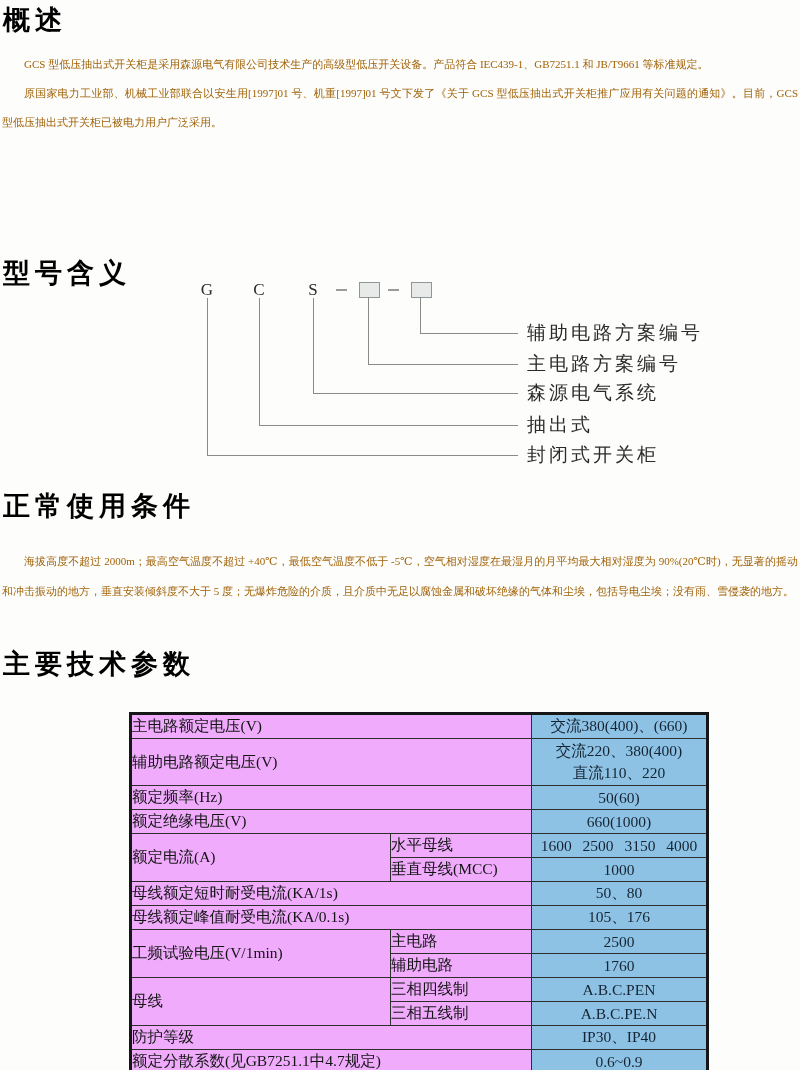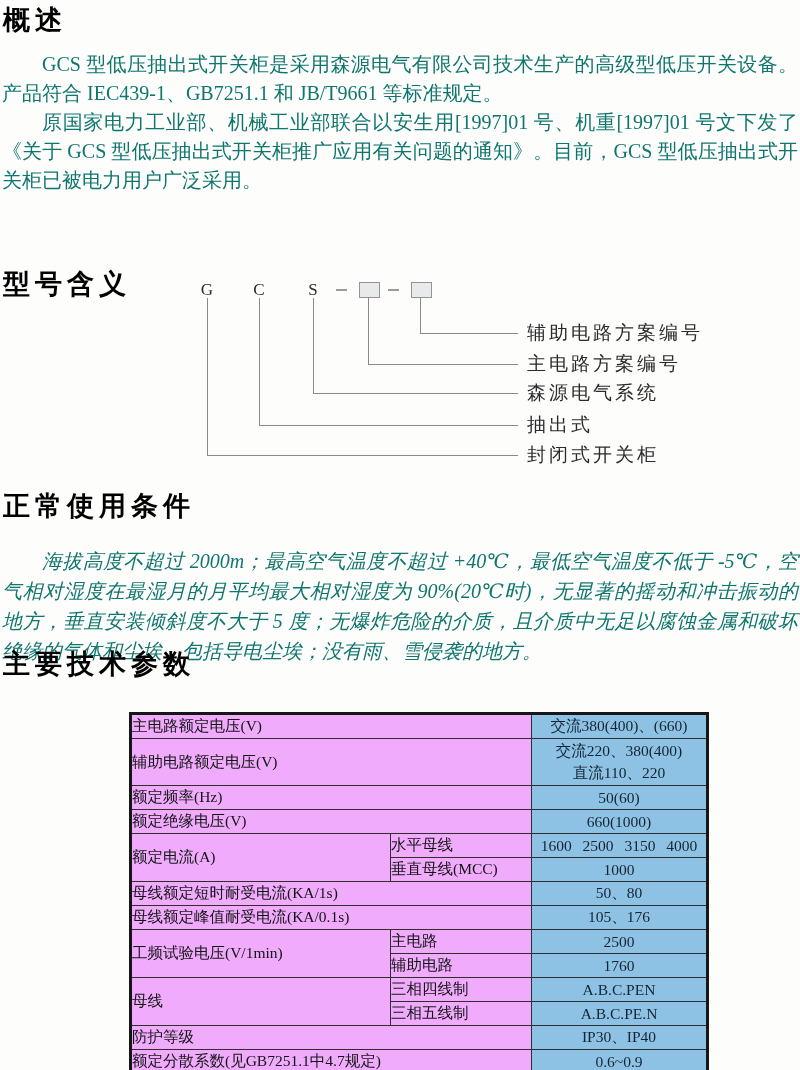--- a/index.html
+++ b/index.html
@@ -16,23 +16,23 @@
     position:absolute;left:3px;margin:0;
     font-family:"Liberation Sans","DejaVu Sans",sans-serif;
     font-weight:700;font-size:27px;line-height:32px;
     color:#000;letter-spacing:5px;
   }
 
   
   .para-block{position:absolute;left:2px;width:796px;}
   .para-block p{
     margin:0;text-indent:2em;text-align:justify;
-    font-size:20px;line-height:29px;color:#0f766e;
+    font-size:11px;line-height:29px;color:#a16207;
   }
-  .para-block.loose p{line-height:30px;font-style:italic;}
+  .para-block.loose p{line-height:30px;}
 
   
   .diagram{position:absolute;left:0;top:278px;width:800px;height:200px;}
   .code-ch{
     position:absolute;top:2px;width:16px;text-align:center;
     font-size:17px;color:#2a2a2a;font-family:"Liberation Serif",serif;
   }
   .dash{position:absolute;top:11px;width:11px;height:2px;background:#9b9b9b;}
   .ph-box{
     position:absolute;top:4px;width:19px;height:14px;
@@ -68,21 +68,21 @@
 <body>
 
 <div class="page">
 
   <h1 class="hd" style="top:4px">概述</h1>
   <div class="para-block" style="top:50px">
     <p>GCS 型低压抽出式开关柜是采用森源电气有限公司技术生产的高级型低压开关设备。产品符合 IEC439-1、GB7251.1 和 JB/T9661 等标准规定。</p>
     <p>原国家电力工业部、机械工业部联合以安生用[1997]01 号、机重[1997]01 号文下发了《关于 GCS 型低压抽出式开关柜推广应用有关问题的通知》。目前，GCS 型低压抽出式开关柜已被电力用户广泛采用。</p>
   </div>
 
-  <h1 class="hd" style="top:268px">型号含义</h1>
+  <h1 class="hd" style="top:257px">型号含义</h1>
 
   <div class="diagram">
     <span class="code-ch" style="left:199px">G</span>
     <span class="code-ch" style="left:251px">C</span>
     <span class="code-ch" style="left:305px">S</span>
     <span class="dash" style="left:336px"></span>
     <span class="ph-box" style="left:359px"></span>
     <span class="dash" style="left:388px"></span>
     <span class="ph-box" style="left:411px"></span>
 

